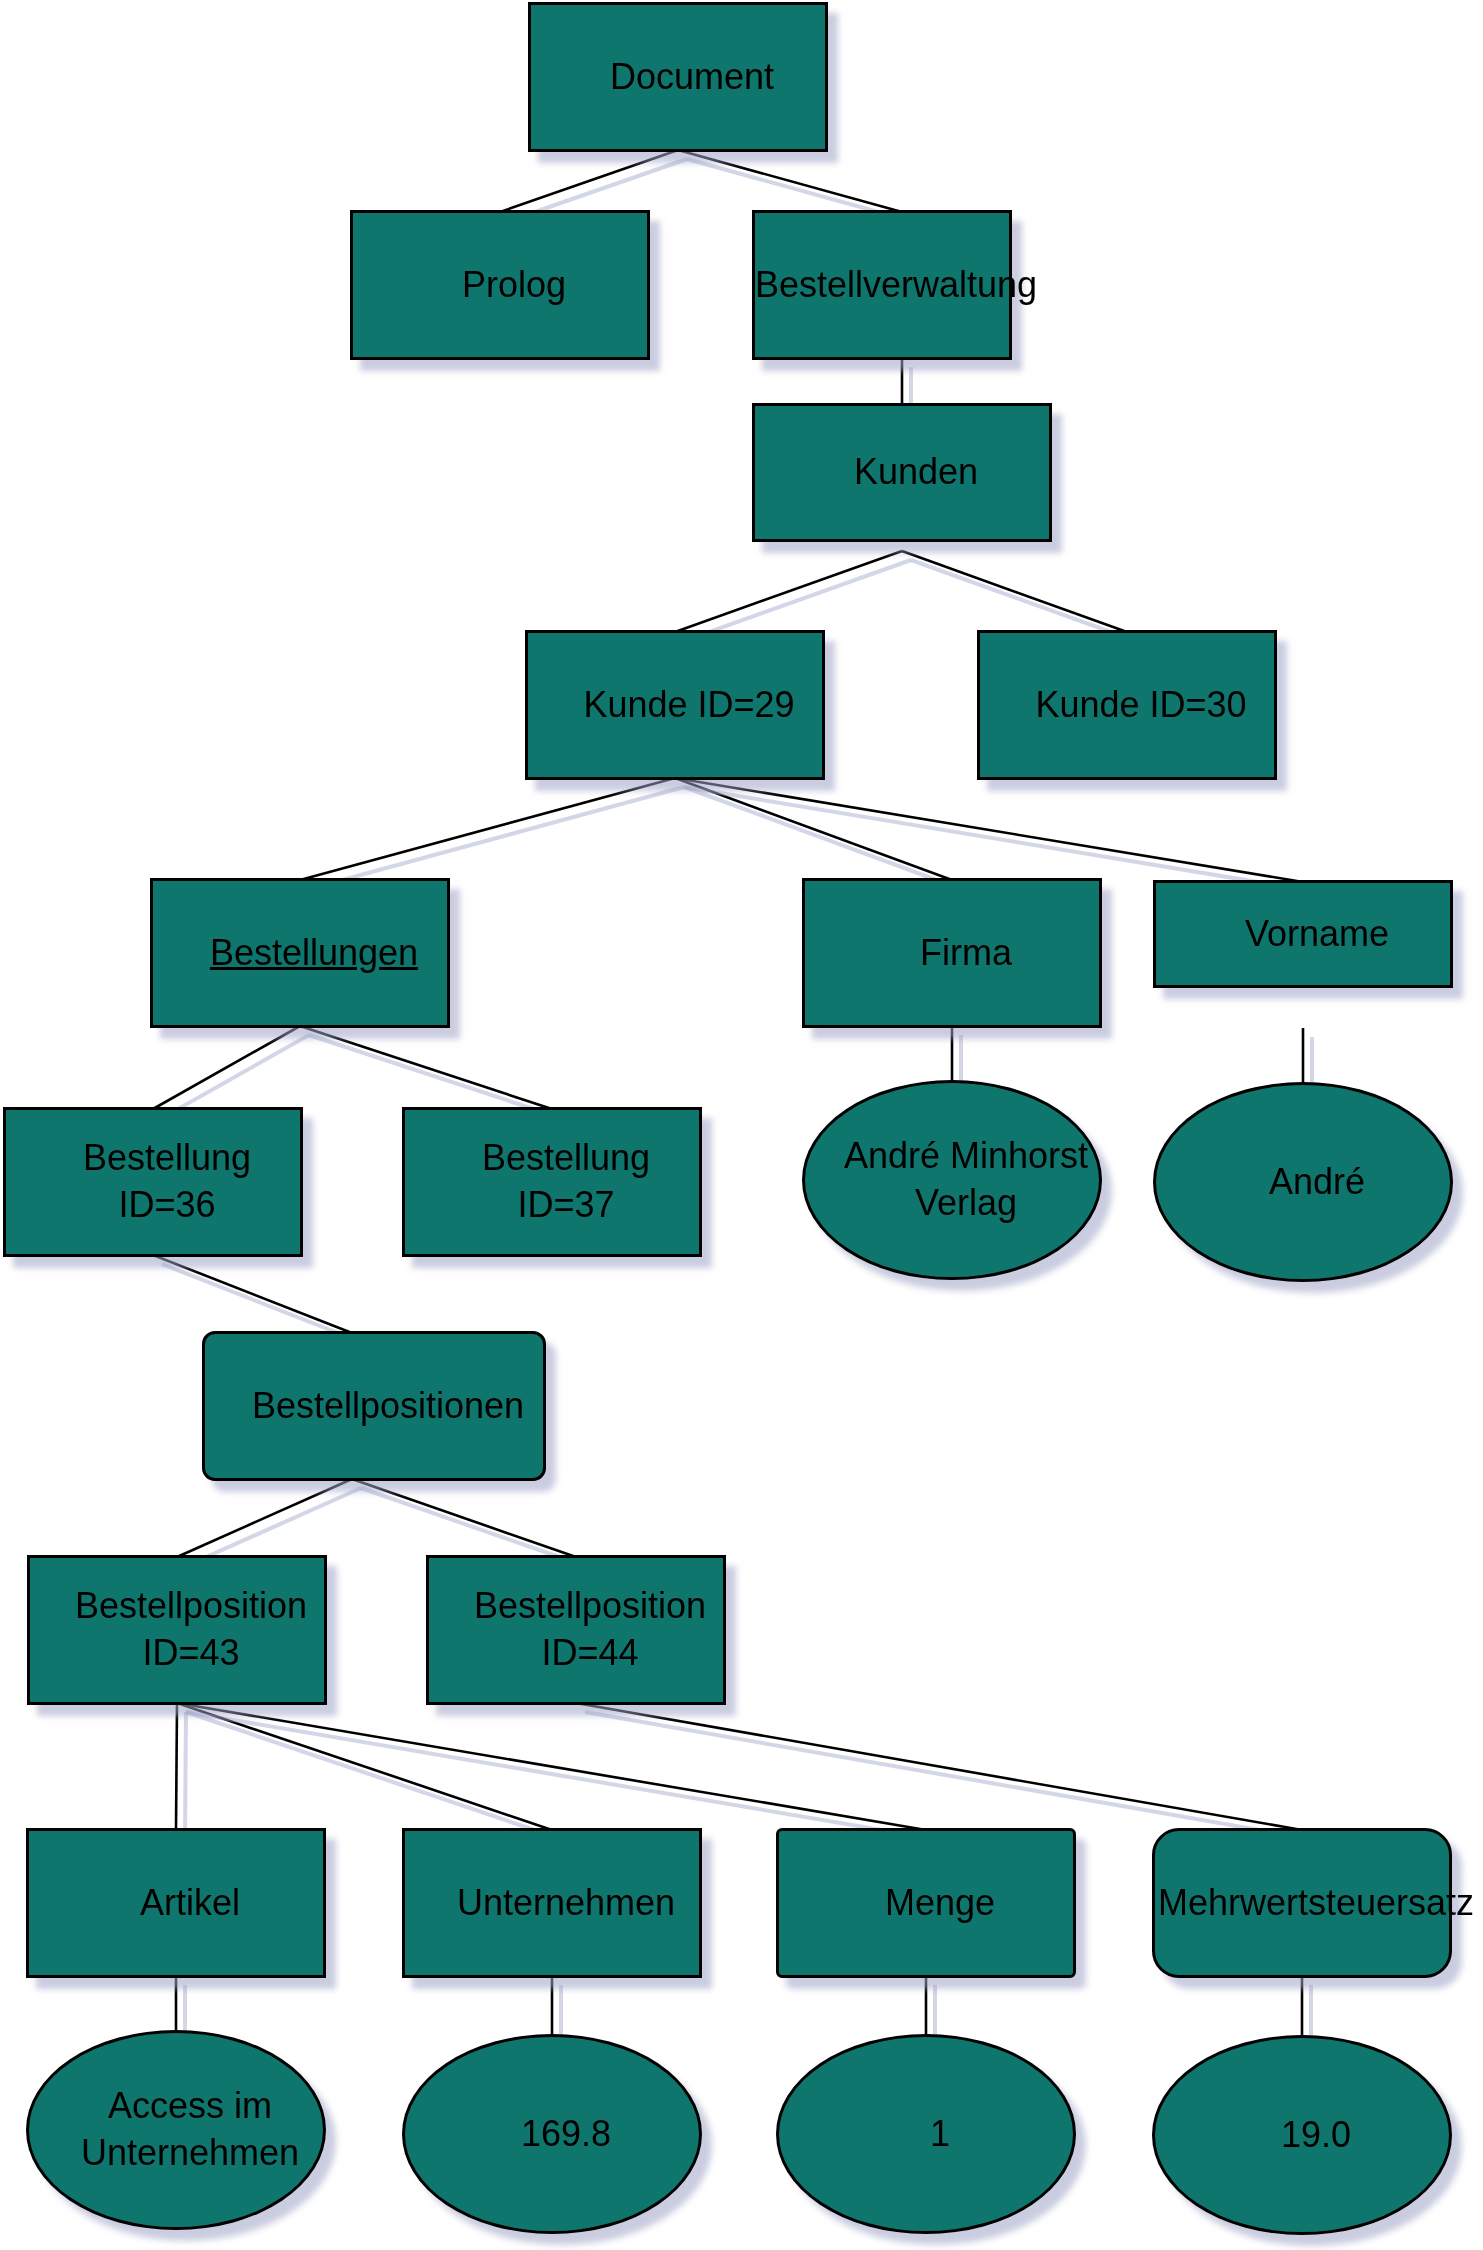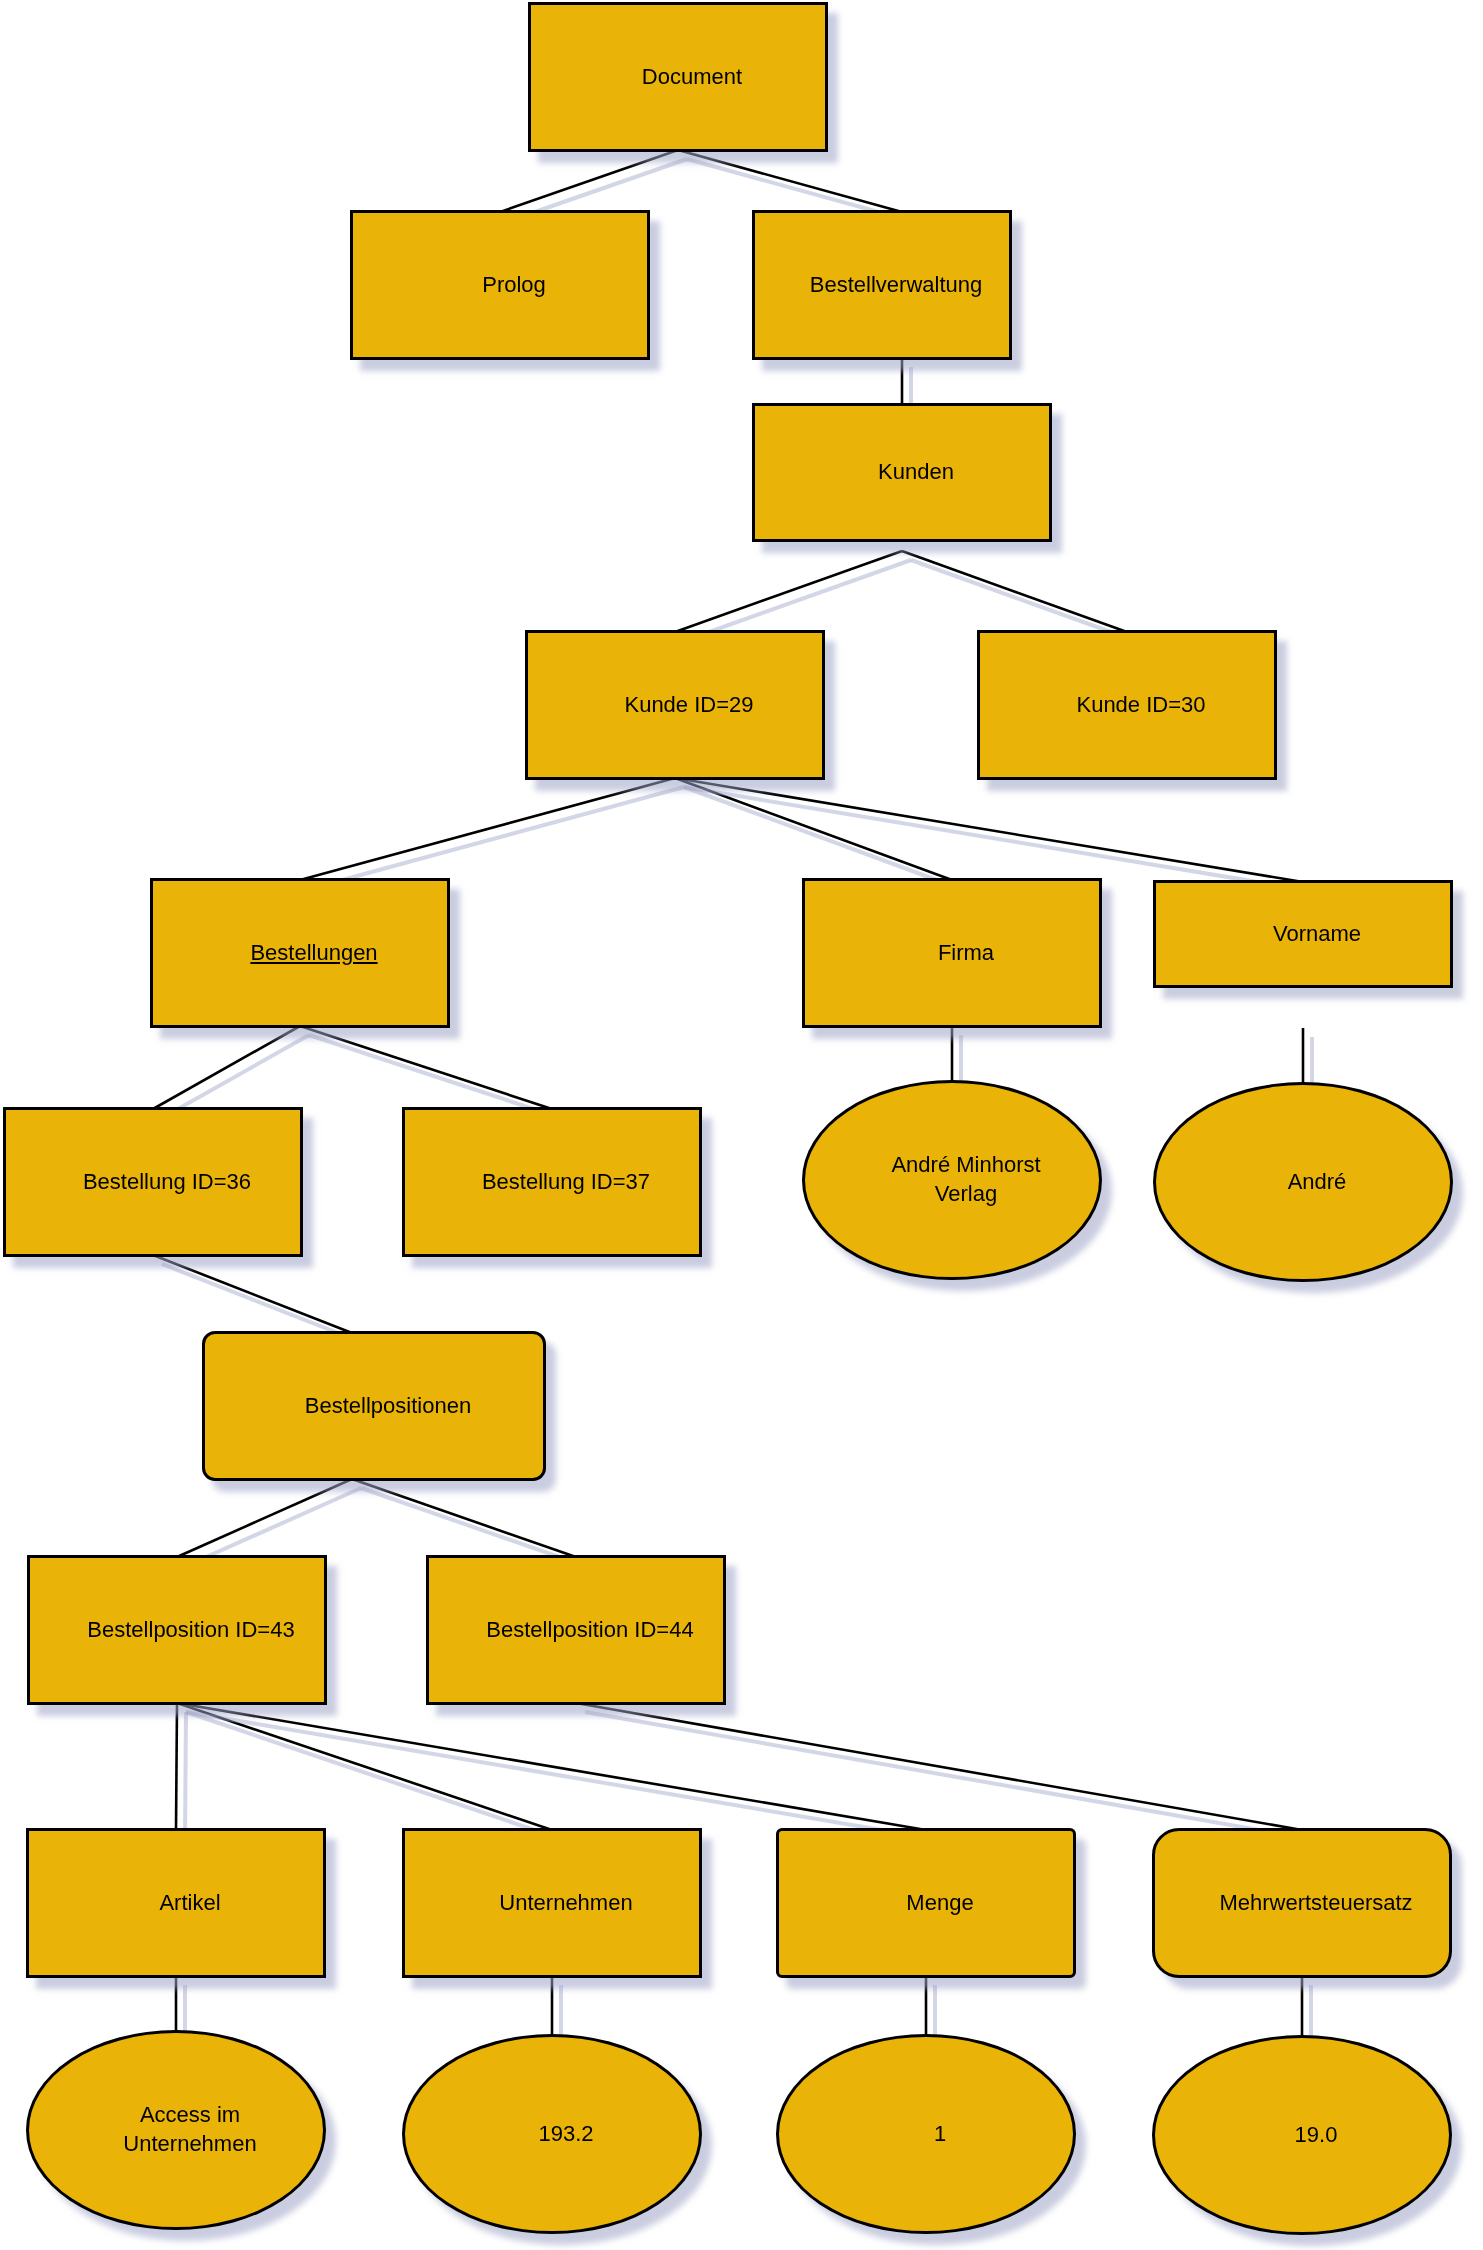--- a/index.html
+++ b/index.html
@@ -22,24 +22,24 @@
     width: 1483px;
     height: 2250px;
   }
   .node {
     position: absolute;
     display: flex;
     align-items: center;
     justify-content: center;
     text-align: center;
     box-sizing: border-box;
-    background: #eab308;
+    background: #0f766e;
     border: 3px solid #000000;
     color: #000000;
-    font-size: 22px;
+    font-size: 36px;
     line-height: 1.3;
     white-space: pre-line;
     box-shadow: 10px 11px 6px rgba(158, 164, 199, 0.55);
     padding-left: 28px;
   }
   .node.ellipse {
     border-radius: 50%;
   }
 </style>
 </head>
@@ -110,16 +110,16 @@
     <div class="node rect" style="left: 426px; top: 1555px; width: 300px; height: 150px;">Bestellposition ID=44</div>
     <div class="node rect" style="left: 26px; top: 1828px; width: 300px; height: 150px;">Artikel</div>
     <div class="node rect" style="left: 402px; top: 1828px; width: 300px; height: 150px;">Unternehmen</div>
     <div class="node rect" style="left: 776px; top: 1828px; width: 300px; height: 150px; border-radius: 6px;">Menge</div>
     <div class="node rect" style="left: 1152px; top: 1828px; width: 300px; height: 150px; border-radius: 27px;">Mehrwertsteuersatz</div>
     <div class="node ellipse" style="left: 802px; top: 1080px; width: 300px; height: 200px;">André Minhorst
 Verlag</div>
     <div class="node ellipse" style="left: 1153px; top: 1082px; width: 300px; height: 200px;">André</div>
     <div class="node ellipse" style="left: 26px; top: 2030px; width: 300px; height: 200px;">Access im
 Unternehmen</div>
-    <div class="node ellipse" style="left: 402px; top: 2034px; width: 300px; height: 200px;">193.2</div>
+    <div class="node ellipse" style="left: 402px; top: 2034px; width: 300px; height: 200px;">169.8</div>
     <div class="node ellipse" style="left: 776px; top: 2034px; width: 300px; height: 200px;">1</div>
     <div class="node ellipse" style="left: 1152px; top: 2035px; width: 300px; height: 200px;">19.0</div>
   </div>
 
 </body></html>

